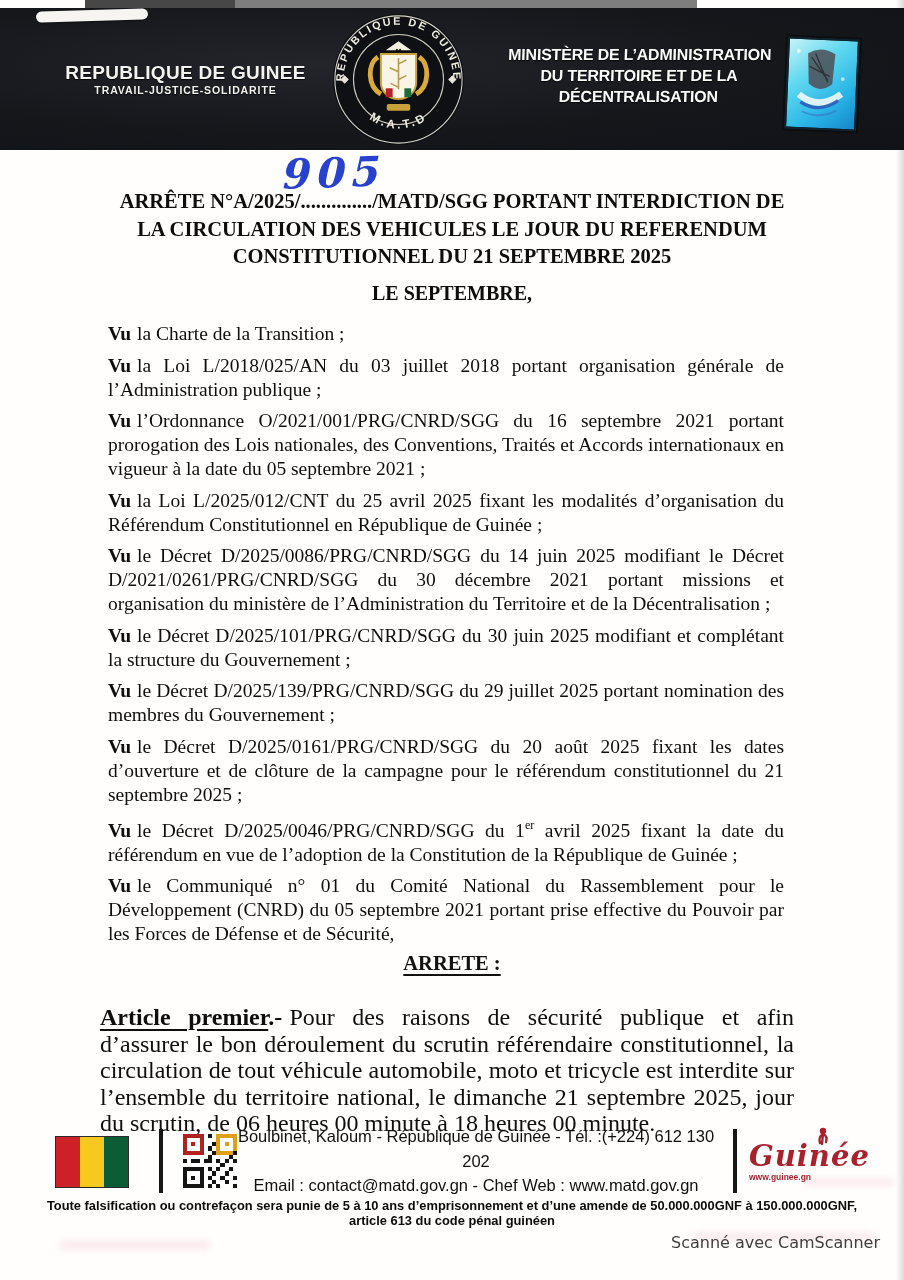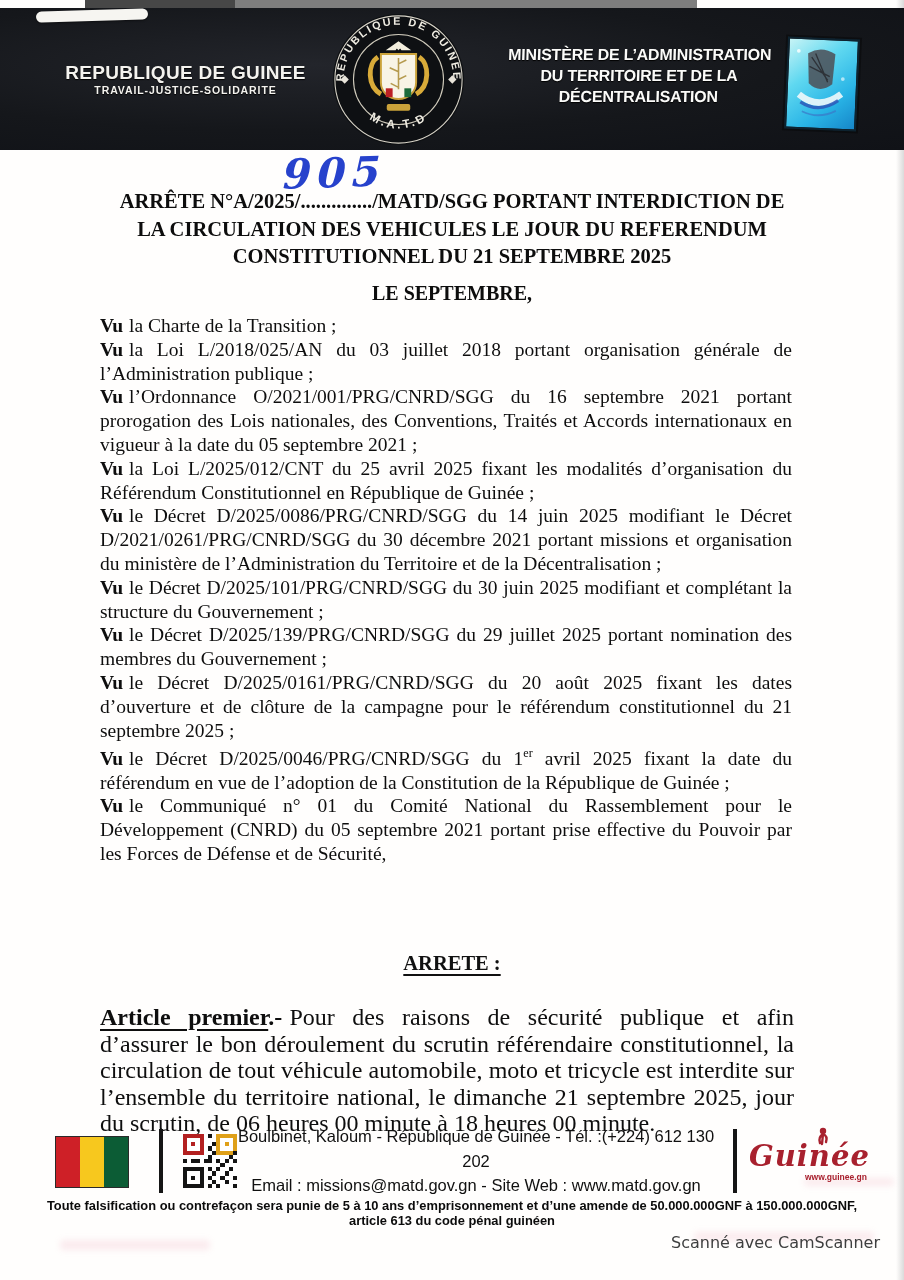--- a/index.html
+++ b/index.html
@@ -39,21 +39,21 @@
     font-weight:bold;font-size:20.5px;line-height:27.5px;color:#0d0d0d;}
   .handwritten-number{position:absolute;left:183px;top:-28px;font-size:41px;font-weight:bold;
     font-style:italic;color:#2742cc;letter-spacing:6px;transform:rotate(-2deg) skewX(-4deg);
     font-family:"DejaVu Serif",serif;}
   .salutation{position:absolute;top:282px;left:0;width:100%;text-align:center;
     font-weight:bold;font-size:20px;color:#0d0d0d;}
 
   
   .recitals{position:absolute;top:314px;left:100px;width:692px;font-size:19.5px;
     line-height:23.8px;text-align:justify;color:#0e0e0e;}
-  .recitals p{margin:0;}
+  .recitals p{margin:8px;}
   .vu{font-weight:bold;padding-right:.3em;}
   sup{font-size:.62em;}
 
   
   .arrete-heading{position:absolute;top:944px;left:0;width:100%;text-align:center;
     font-weight:bold;font-size:20.5px;margin-top:8px;}
   .arrete-heading span{text-decoration:underline;text-underline-offset:4px;
     text-decoration-thickness:2px;}
   .article{position:absolute;top:980px;left:100px;width:694px;font-size:24px;
     line-height:26.5px;text-align:justify;color:#0e0e0e;}
@@ -64,21 +64,21 @@
   
   .footer{position:absolute;top:1126px;left:55px;width:812px;height:70px;display:flex;
     align-items:center;font-family:"Liberation Sans",sans-serif;}
   .flag{width:72px;height:50px;display:flex;border:1.5px solid #2a2a2a;margin-top:2px;}
   .flag div{flex:1;}
   .divider{width:4px;height:64px;background:#151515;margin:0 20px 0 30px;}
   .divider.d2{margin:0 12px 0 18px;}
   .qr{width:54px;height:54px;}
   .address{flex:1;text-align:center;font-size:16.5px;line-height:24.5px;color:#101010;
     font-weight:500;}
-  .brand{width:118px;text-align:right;position:relative;}
+  .brand{width:118px;text-align:left;position:relative;}
   .brand-name{font-family:"DejaVu Serif",serif;font-style:italic;font-weight:bold;
     font-size:29px;color:#a8212e;line-height:30px;letter-spacing:1px;}
   .brand-site{font-size:8.5px;font-weight:bold;color:#a8212e;margin-top:1px;}
   .brand-dancer{position:absolute;top:-14px;left:62px;}
 
   .disclaimer{position:absolute;top:1198px;left:28px;width:848px;text-align:center;
     font-family:"Liberation Sans",sans-serif;font-weight:bold;font-size:13px;color:#0b0b0b;
     transform:scaleX(.99);}
   .camscanner{position:absolute;top:1233px;right:24px;font-family:"DejaVu Sans",sans-serif;
     font-size:16px;color:#3e3f3f;}
@@ -222,21 +222,21 @@
           <rect x="7" y="11" width="1" height="1"></rect>
             <rect x="10" y="11" width="1" height="1"></rect>
           <rect x="6" y="12" width="1" height="1"></rect>
             <rect x="8" y="12" width="1" height="1"></rect>
           <rect x="12" y="12" width="1" height="1"></rect>
         </g>
       </svg>
     </div>
     <div class="address">
       <div>Boulbinet, Kaloum - République de Guinée - Tél. :(+224) 612 130 202</div>
-      <div>Email : missions@matd.gov.gn - Site Web : www.matd.gov.gn</div>
+      <div>Email : contact@matd.gov.gn - Chef Web : www.matd.gov.gn</div>
     </div>
     <div class="divider d2"></div>
     <div class="brand">
       <span class="brand-dancer">
         <svg width="20" height="20" viewBox="0 0 20 20">
           <circle cx="12" cy="4" r="3.2" fill="#a8212e"></circle>
           <path d="M12 7 q-5 3 -3 9 M12 7 q5 2 3 8 M12 7 l-1 10" stroke="#a8212e" stroke-width="2.4" fill="none" stroke-linecap="round"></path>
         </svg>
       </span>
       <div class="brand-name">Guinée</div>

